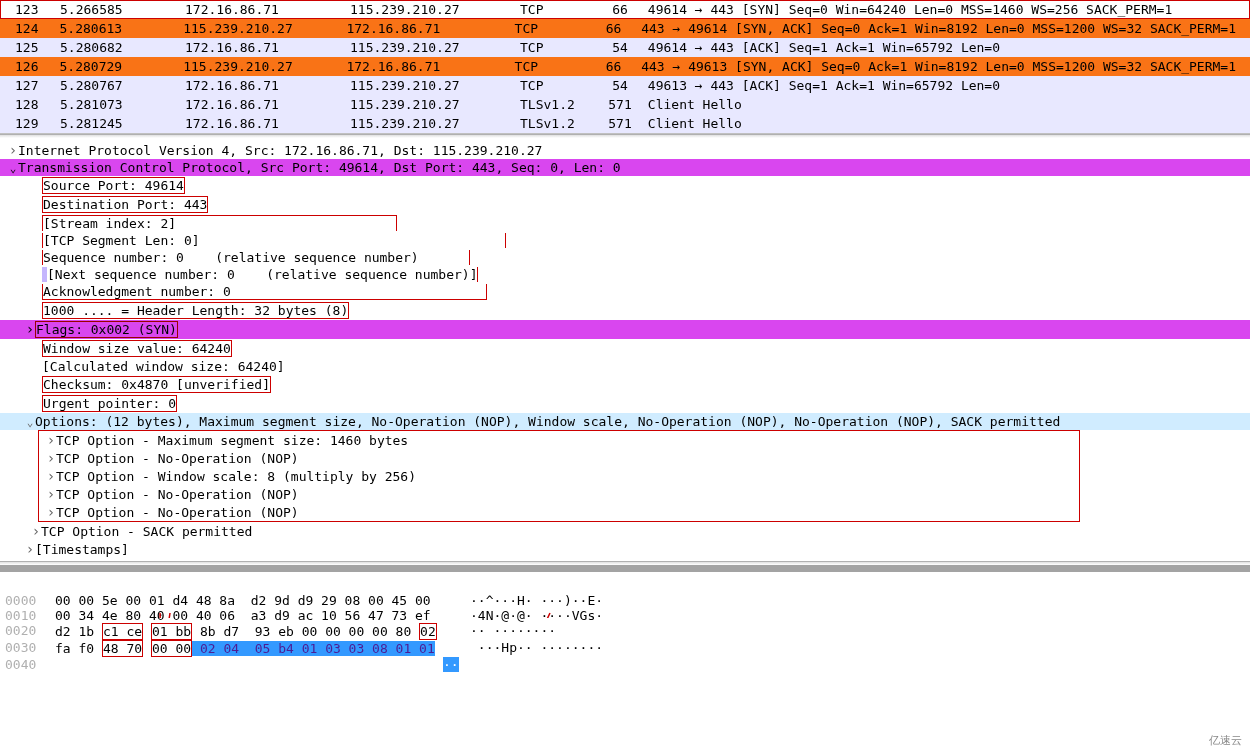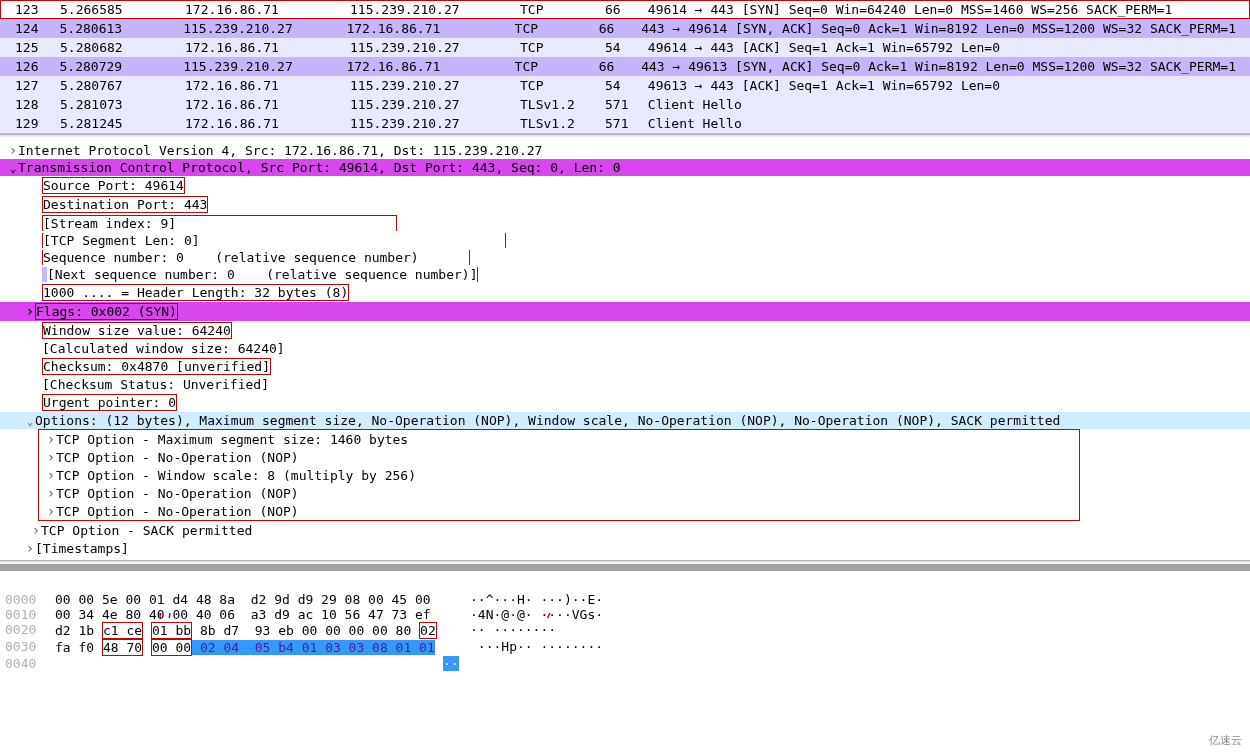--- a/index.html
+++ b/index.html
@@ -1,27 +1,27 @@
 <!DOCTYPE html>
 <html><head>
 <meta charset="utf-8">
 <style>
 html,body{margin:0;padding:0;font-family:Consolas,monaco,monospace;font-size:13px;color:#000;background:#fff;width:1250px}
 .packets{border-bottom:1px solid #c0c0c0}
 .packet-row{display:flex;padding:2px 14px 2px 15px;white-space:pre}
 .row-light{background:#e8e8ff}
-.row-dark{background:#c4b5fd}
+.row-dark{background:#f97316}
 .row-white{background:#fff}
 .row-red-border{outline:1px solid #c00;outline-offset:-1px}
 .col-no{width:45px}
 .col-time{width:125px}
 .col-src{width:165px}
 .col-dst{width:170px}
 .col-proto{width:85px}
-.col-len{width:30px;text-align:left}
+.col-len{width:30px;text-align:center}
 .col-info{padding-left:5px}
 .details{padding:3px 0;position:relative}
 .detail-line{padding:1px 0 1px 25px;white-space:pre}
 .detail-line.sub{padding-left:42px}
 .detail-line.sub2{padding-left:48px}
 .arrow{position:absolute;left:8px;width:10px;text-align:center;color:#666}
 .arrow-r::before{content:"\203A";font-size:14px}
 .arrow-d::before{content:"\2304";font-size:11px}
 .sel-blue{background:#d946ef;color:#000}
 .sel-cyan{background:#d0ecff}
@@ -49,30 +49,30 @@
     <div class="packet-row row-light"><span class="col-no">128</span><span class="col-time">5.281073</span><span class="col-src">172.16.86.71</span><span class="col-dst">115.239.210.27</span><span class="col-proto">TLSv1.2</span><span class="col-len">571</span><span class="col-info"> Client Hello</span></div>
     <div class="packet-row row-light"><span class="col-no">129</span><span class="col-time">5.281245</span><span class="col-src">172.16.86.71</span><span class="col-dst">115.239.210.27</span><span class="col-proto">TLSv1.2</span><span class="col-len">571</span><span class="col-info"> Client Hello</span></div>
   </div>
 <div class="sep"></div>
 
 <div class="details" style="position:relative">
   <div class="detail-line"><span class="arrow arrow-r" style="position:static;display:inline-block;margin-left:-17px"></span><span>Internet Protocol Version 4, Src: 172.16.86.71, Dst: 115.239.210.27</span></div>
   <div class="detail-line sel-blue"><span class="arrow arrow-d" style="position:static;display:inline-block;margin-left:-17px;color:#000"></span><span>Transmission Control Protocol, Src Port: 49614, Dst Port: 443, Seq: 0, Len: 0</span></div>
   <div class="detail-line sub"><span class="red-box">Source Port: 49614</span></div>
   <div class="detail-line sub"><span class="red-box">Destination Port: 443</span></div>
-  <div class="detail-line sub"><span style="display:inline-block;border-left:1px solid #c00;border-right:1px solid #c00;border-top:1px solid #c00;padding:0 220px 0 0;margin-right:-220px">[Stream index: 9]</span></div>
+  <div class="detail-line sub"><span style="display:inline-block;border-left:1px solid #c00;border-right:1px solid #c00;border-top:1px solid #c00;padding:0 220px 0 0;margin-right:-220px">[Stream index: 2]</span></div>
   <div class="detail-line sub"><span style="display:inline-block;border-left:1px solid #c00;border-right:1px solid #c00;padding-right:305px;margin-right:-305px">[TCP Segment Len: 0]</span></div>
   <div class="detail-line sub"><span style="display:inline-block;border-left:1px solid #c00;border-right:1px solid #c00;padding-right:50px;margin-right:-50px">Sequence number: 0    (relative sequence number)</span></div>
   <div class="detail-line sub"><span style="display:inline-block;border-left:5px solid #c4b5fd;border-right:1px solid #c00">[Next sequence number: 0    (relative sequence number)]</span></div>
+  <div class="detail-line sub"><span style="display:inline-block;border-left:1px solid #c00;border-right:1px solid #c00;border-bottom:1px solid #c00;padding-right:255px;margin-right:-255px">Acknowledgment number: 0</span></div>
   <div class="detail-line sub"><span class="red-box">1000 .... = Header Length: 32 bytes (8)</span></div>
   <div class="detail-line sub sel-blue"><span class="arrow arrow-r" style="position:static;display:inline-block;margin-left:-17px;color:#000"></span><span class="red-box" style="border-color:#900">Flags: 0x002 (SYN)</span></div>
   <div class="detail-line sub"><span class="red-box">Window size value: 64240</span></div>
   <div class="detail-line sub"><span>[Calculated window size: 64240]</span></div>
   <div class="detail-line sub"><span class="red-box">Checksum: 0x4870 [unverified]</span></div>
-  <div class="detail-line sub"><span>[Checksum Status: Unverified]</span></div>
   <div class="detail-line sub"><span class="red-box">Urgent pointer: 0</span></div>
   <div class="detail-line sub sel-cyan"><span class="arrow arrow-d" style="position:static;display:inline-block;margin-left:-17px"></span><span>Options: (12 bytes), Maximum segment size, No-Operation (NOP), Window scale, No-Operation (NOP), No-Operation (NOP), SACK permitted</span></div>
   <div style="border:1px solid #c00;margin-left:38px;width:1040px">
     <div class="detail-line sub2" style="padding-left:24px"><span class="arrow arrow-r" style="position:static;display:inline-block;margin-left:-17px"></span><span>TCP Option - Maximum segment size: 1460 bytes</span></div>
     <div class="detail-line sub2" style="padding-left:24px"><span class="arrow arrow-r" style="position:static;display:inline-block;margin-left:-17px"></span><span>TCP Option - No-Operation (NOP)</span></div>
     <div class="detail-line sub2" style="padding-left:24px"><span class="arrow arrow-r" style="position:static;display:inline-block;margin-left:-17px"></span><span>TCP Option - Window scale: 8 (multiply by 256)</span></div>
     <div class="detail-line sub2" style="padding-left:24px"><span class="arrow arrow-r" style="position:static;display:inline-block;margin-left:-17px"></span><span>TCP Option - No-Operation (NOP)</span></div>
     <div class="detail-line sub2" style="padding-left:24px"><span class="arrow arrow-r" style="position:static;display:inline-block;margin-left:-17px"></span><span>TCP Option - No-Operation (NOP)</span></div>
   </div>
   <div class="detail-line sub2"><span class="arrow arrow-r" style="position:static;display:inline-block;margin-left:-17px"></span><span>TCP Option - SACK permitted</span></div>

